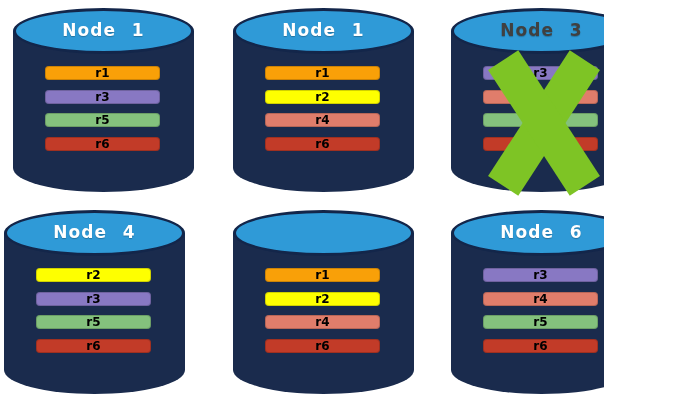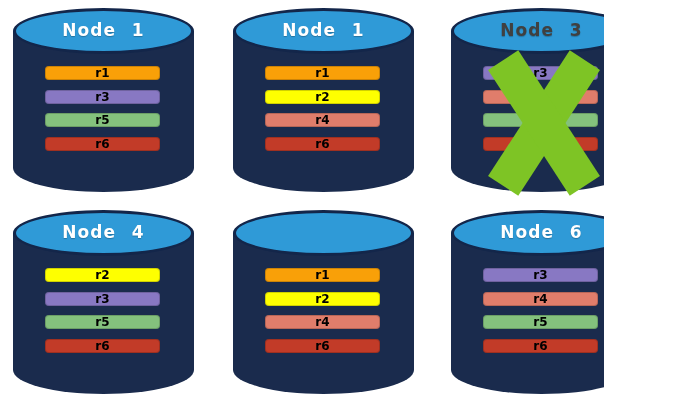--- a/index.html
+++ b/index.html
@@ -70,21 +70,21 @@
         <div class="cyl-body" style="background: rgb(26, 43, 77);"></div>
         <div class="cyl-top" style="background: rgb(47, 154, 215); border-color: rgb(19, 38, 74);"></div>
         <div class="cyl-title" style="color: #404040;">Node 3</div>
         <div class="bars">
           <div class="bar" style="background: rgb(136, 120, 195);">r3</div>
           <div class="bar" style="background: rgb(224, 125, 107);">r4</div>
           <div class="bar" style="background: rgb(132, 193, 125);">r5</div>
           <div class="bar" style="background: rgb(194, 59, 40);">r6</div>
         </div>
       </div>
-      <div class="cylinder" style="left: 13px; top: 210px;">
+      <div class="cylinder" style="left: 4px; top: 210px;">
         <div class="cyl-body" style="background: rgb(26, 43, 77);"></div>
         <div class="cyl-top" style="background: rgb(47, 154, 215); border-color: rgb(19, 38, 74);"></div>
         <div class="cyl-title" style="color: rgb(255, 255, 255);">Node 4</div>
         <div class="bars">
           <div class="bar" style="background: rgb(254, 255, 0);">r2</div>
           <div class="bar" style="background: rgb(136, 120, 195);">r3</div>
           <div class="bar" style="background: rgb(132, 193, 125);">r5</div>
           <div class="bar" style="background: rgb(194, 59, 40);">r6</div>
         </div>
       </div>

